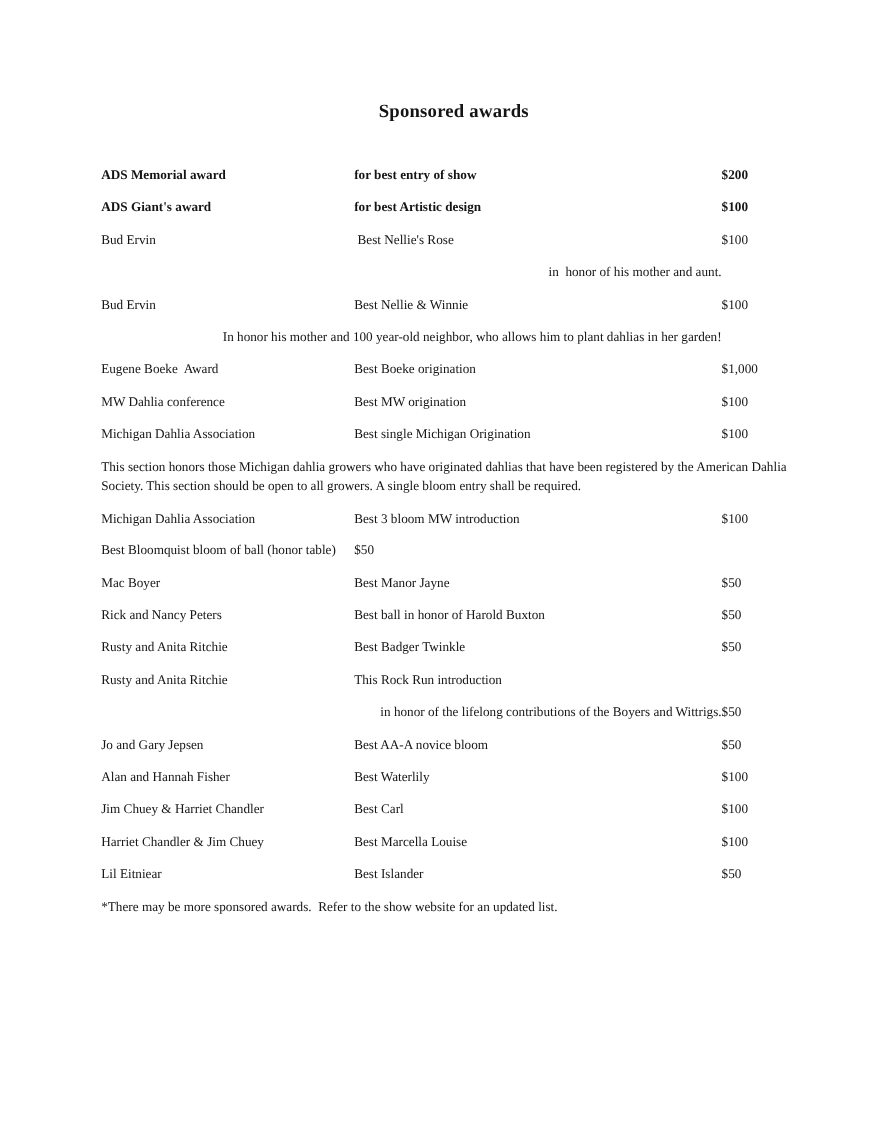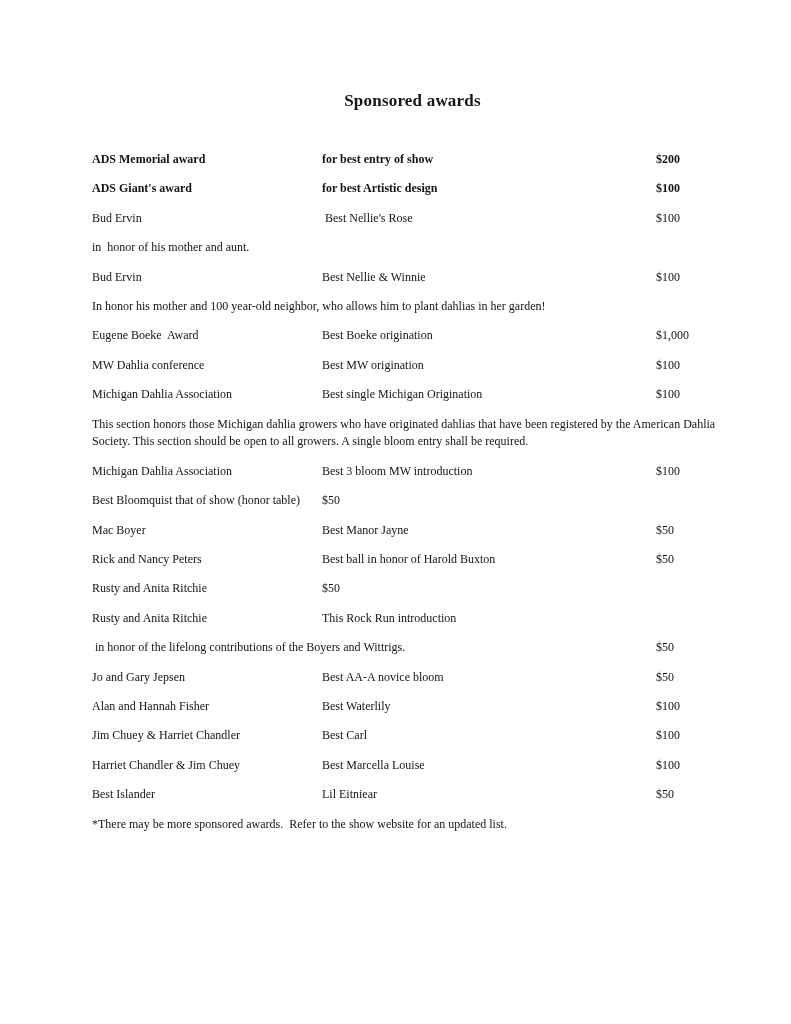--- a/index.html
+++ b/index.html
@@ -35,21 +35,21 @@
     font-size: 12px;
   }
   .row {
     display: grid;
     grid-template-columns: 230px 334px 1fr;
     line-height: 17px;
     margin-bottom: 12.4px;
   }
   .row.bold { font-weight: bold; }
   .cell { white-space: pre; }
-  .row.note .note-text { grid-column: 1 / 3; }
+  .row.note .note-text { grid-column: 1 / 3; text-align: right; }
   .row.paragraph {
     display: block;
     line-height: 17.7px;
     margin-bottom: 12px;
   }
   .row.paragraph .note-text { white-space: normal; }
   .footnote {
     line-height: 17px;
     white-space: pre;
   }
@@ -102,35 +102,36 @@
           <span class="cell award">Best single Michigan Origination</span>
           <span class="cell amount">$100</span>
         </div>
         <div class="row paragraph"><span class="cell note-text">This section honors those Michigan dahlia growers who have originated dahlias that have been registered by the American Dahlia Society. This section should be open to all growers. A single bloom entry shall be required.</span></div>
         <div class="row entry">
           <span class="cell sponsor">Michigan Dahlia Association</span>
           <span class="cell award">Best 3 bloom MW introduction</span>
           <span class="cell amount">$100</span>
         </div>
         <div class="row entry">
-          <span class="cell award">Best Bloomquist that of show (honor table)</span>
+          <span class="cell award">Best Bloomquist bloom of ball (honor table)</span>
           <span class="cell amount">$50</span>
         </div>
         <div class="row entry">
           <span class="cell sponsor">Mac Boyer</span>
           <span class="cell award">Best Manor Jayne</span>
           <span class="cell amount">$50</span>
         </div>
         <div class="row entry">
           <span class="cell sponsor">Rick and Nancy Peters</span>
           <span class="cell award">Best ball in honor of Harold Buxton</span>
           <span class="cell amount">$50</span>
         </div>
         <div class="row entry">
           <span class="cell sponsor">Rusty and Anita Ritchie</span>
+          <span class="cell award">Best Badger Twinkle</span>
           <span class="cell amount">$50</span>
         </div>
         <div class="row entry">
           <span class="cell sponsor">Rusty and Anita Ritchie</span>
           <span class="cell award">This Rock Run introduction</span>
           <span class="cell amount"></span>
         </div>
         <div class="row note">
           <span class="cell note-text"> in honor of the lifelong contributions of the Boyers and Wittrigs.</span>
           <span class="cell amount">$50</span>
@@ -149,20 +150,20 @@
           <span class="cell sponsor">Jim Chuey &amp; Harriet Chandler</span>
           <span class="cell award">Best Carl</span>
           <span class="cell amount">$100</span>
         </div>
         <div class="row entry">
           <span class="cell sponsor">Harriet Chandler &amp; Jim Chuey</span>
           <span class="cell award">Best Marcella Louise</span>
           <span class="cell amount">$100</span>
         </div>
         <div class="row entry">
+          <span class="cell sponsor">Lil Eitniear</span>
           <span class="cell award">Best Islander</span>
-          <span class="cell sponsor">Lil Eitniear</span>
           <span class="cell amount">$50</span>
         </div>
       </div>
     <div class="footnote">*There may be more sponsored awards.  Refer to the show website for an updated list.</div>
   </div>
 </div>
 
 </body></html>

